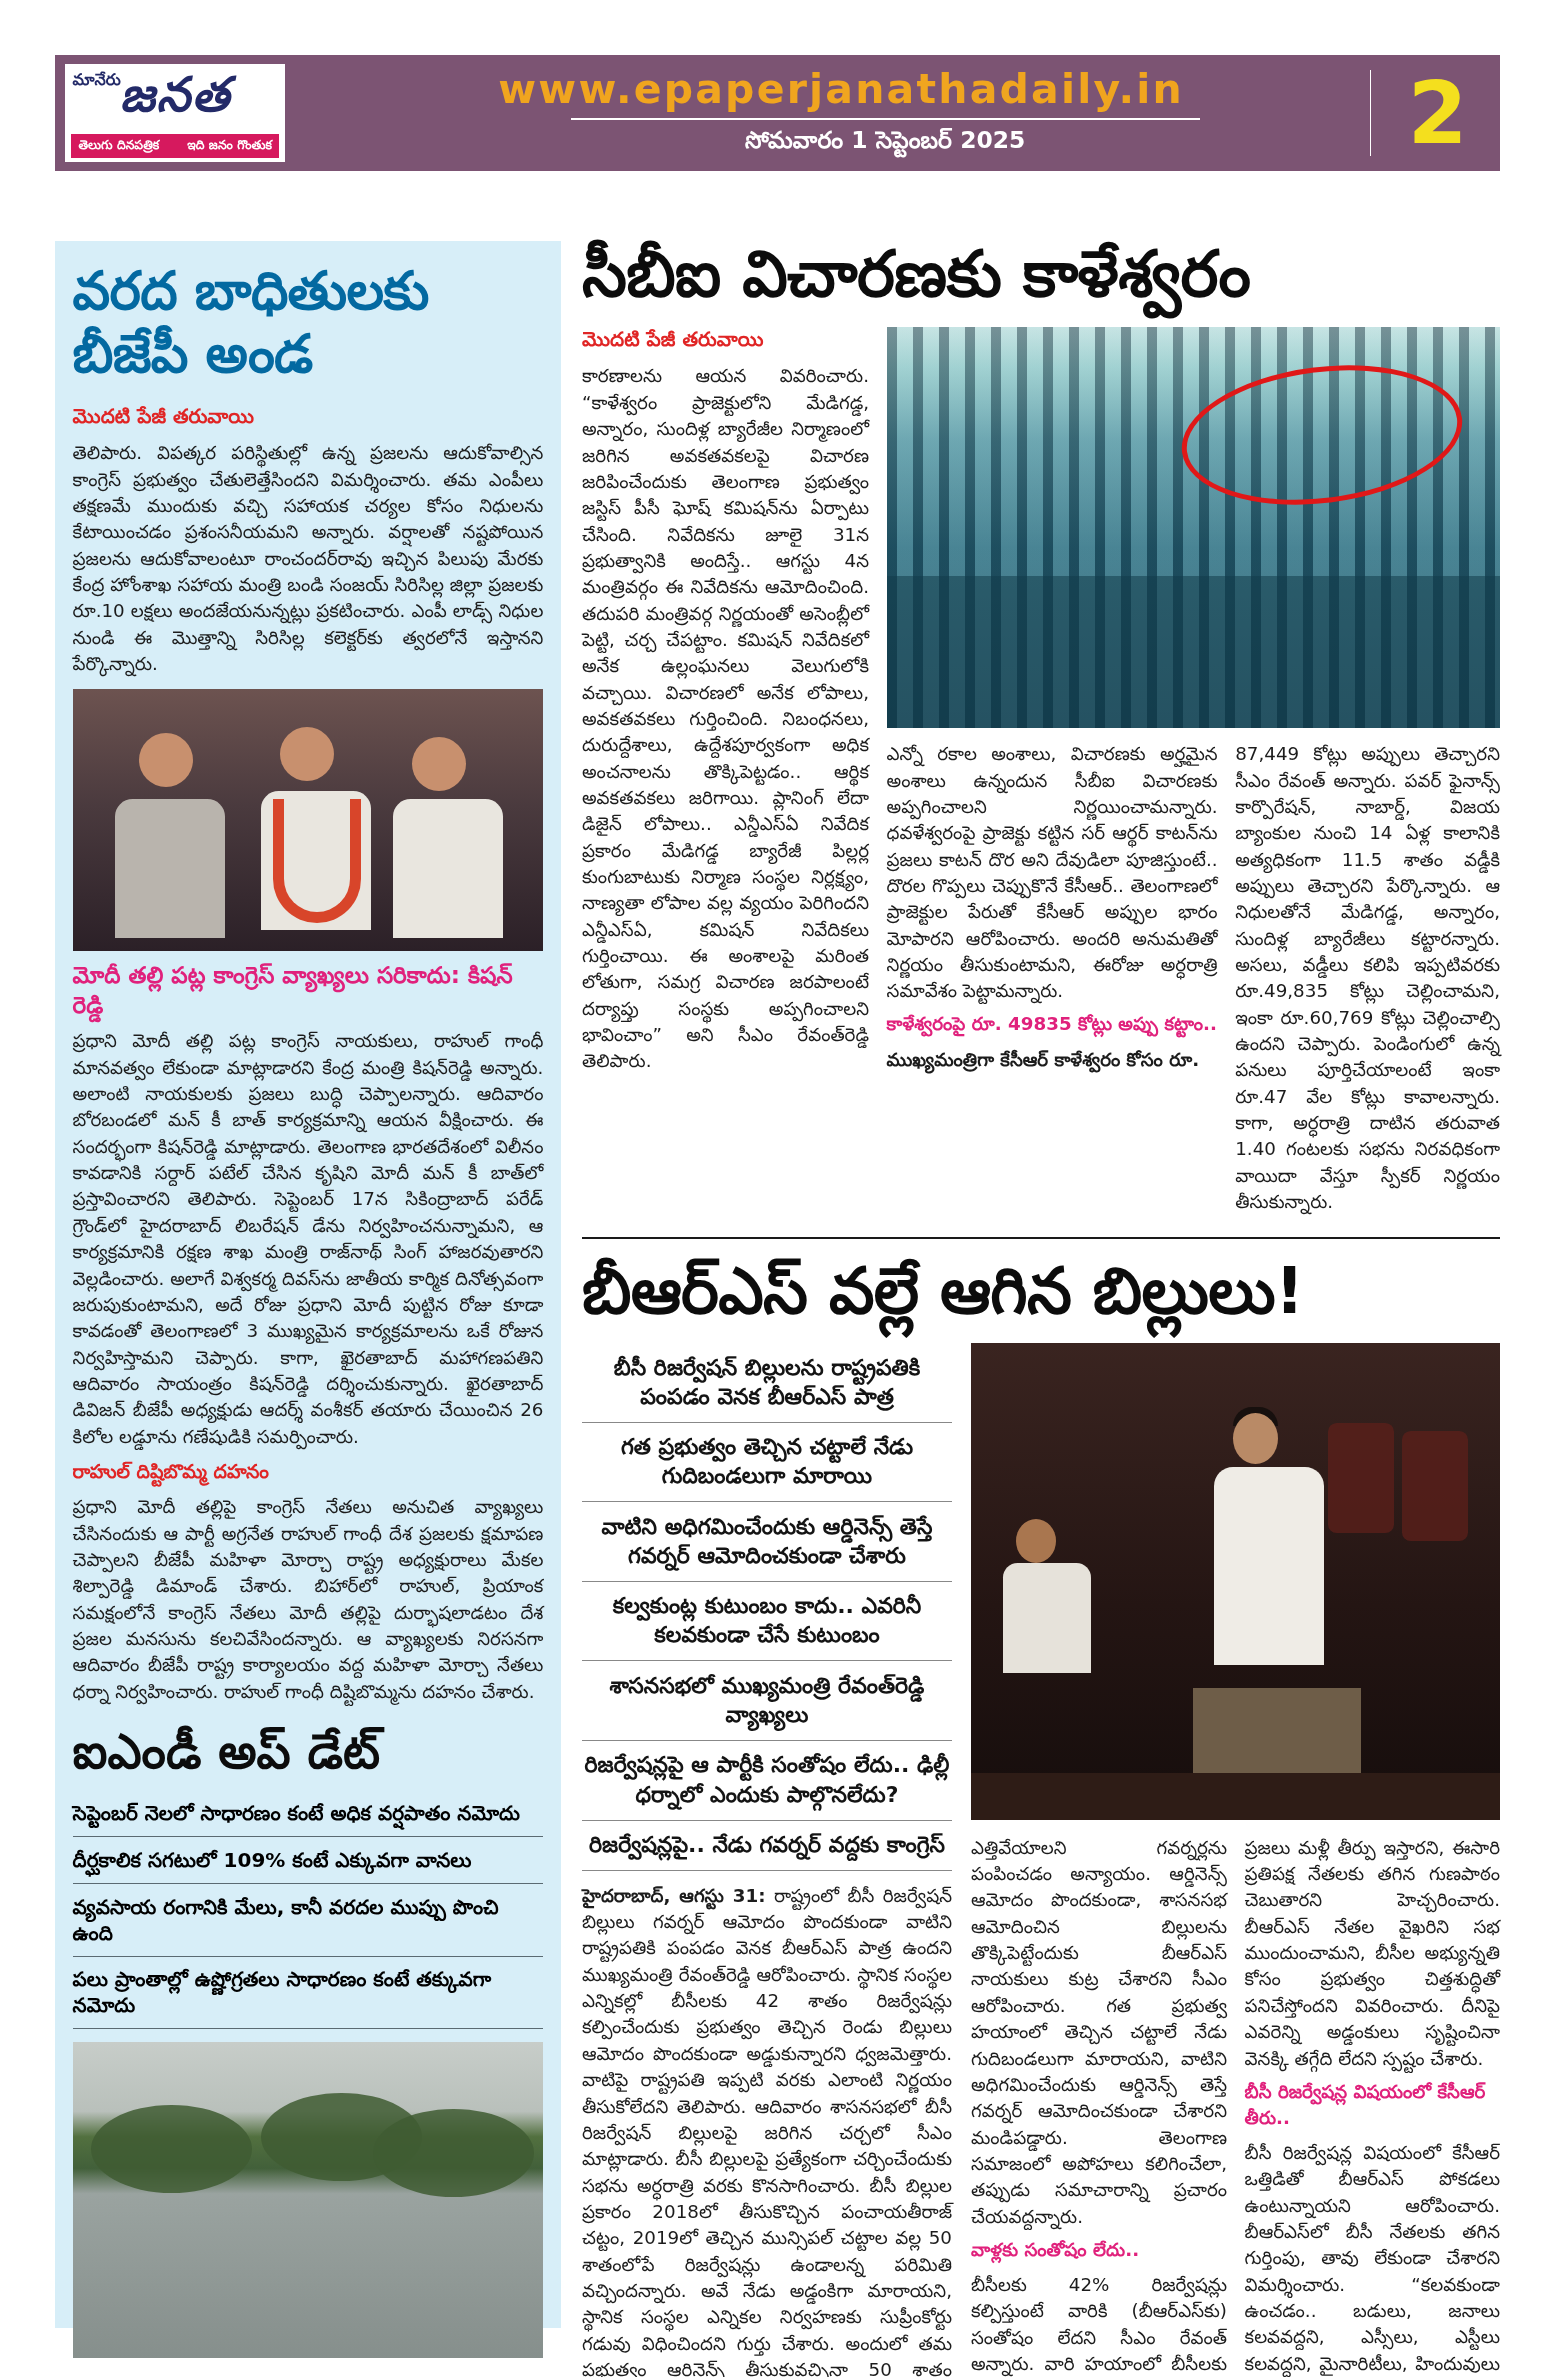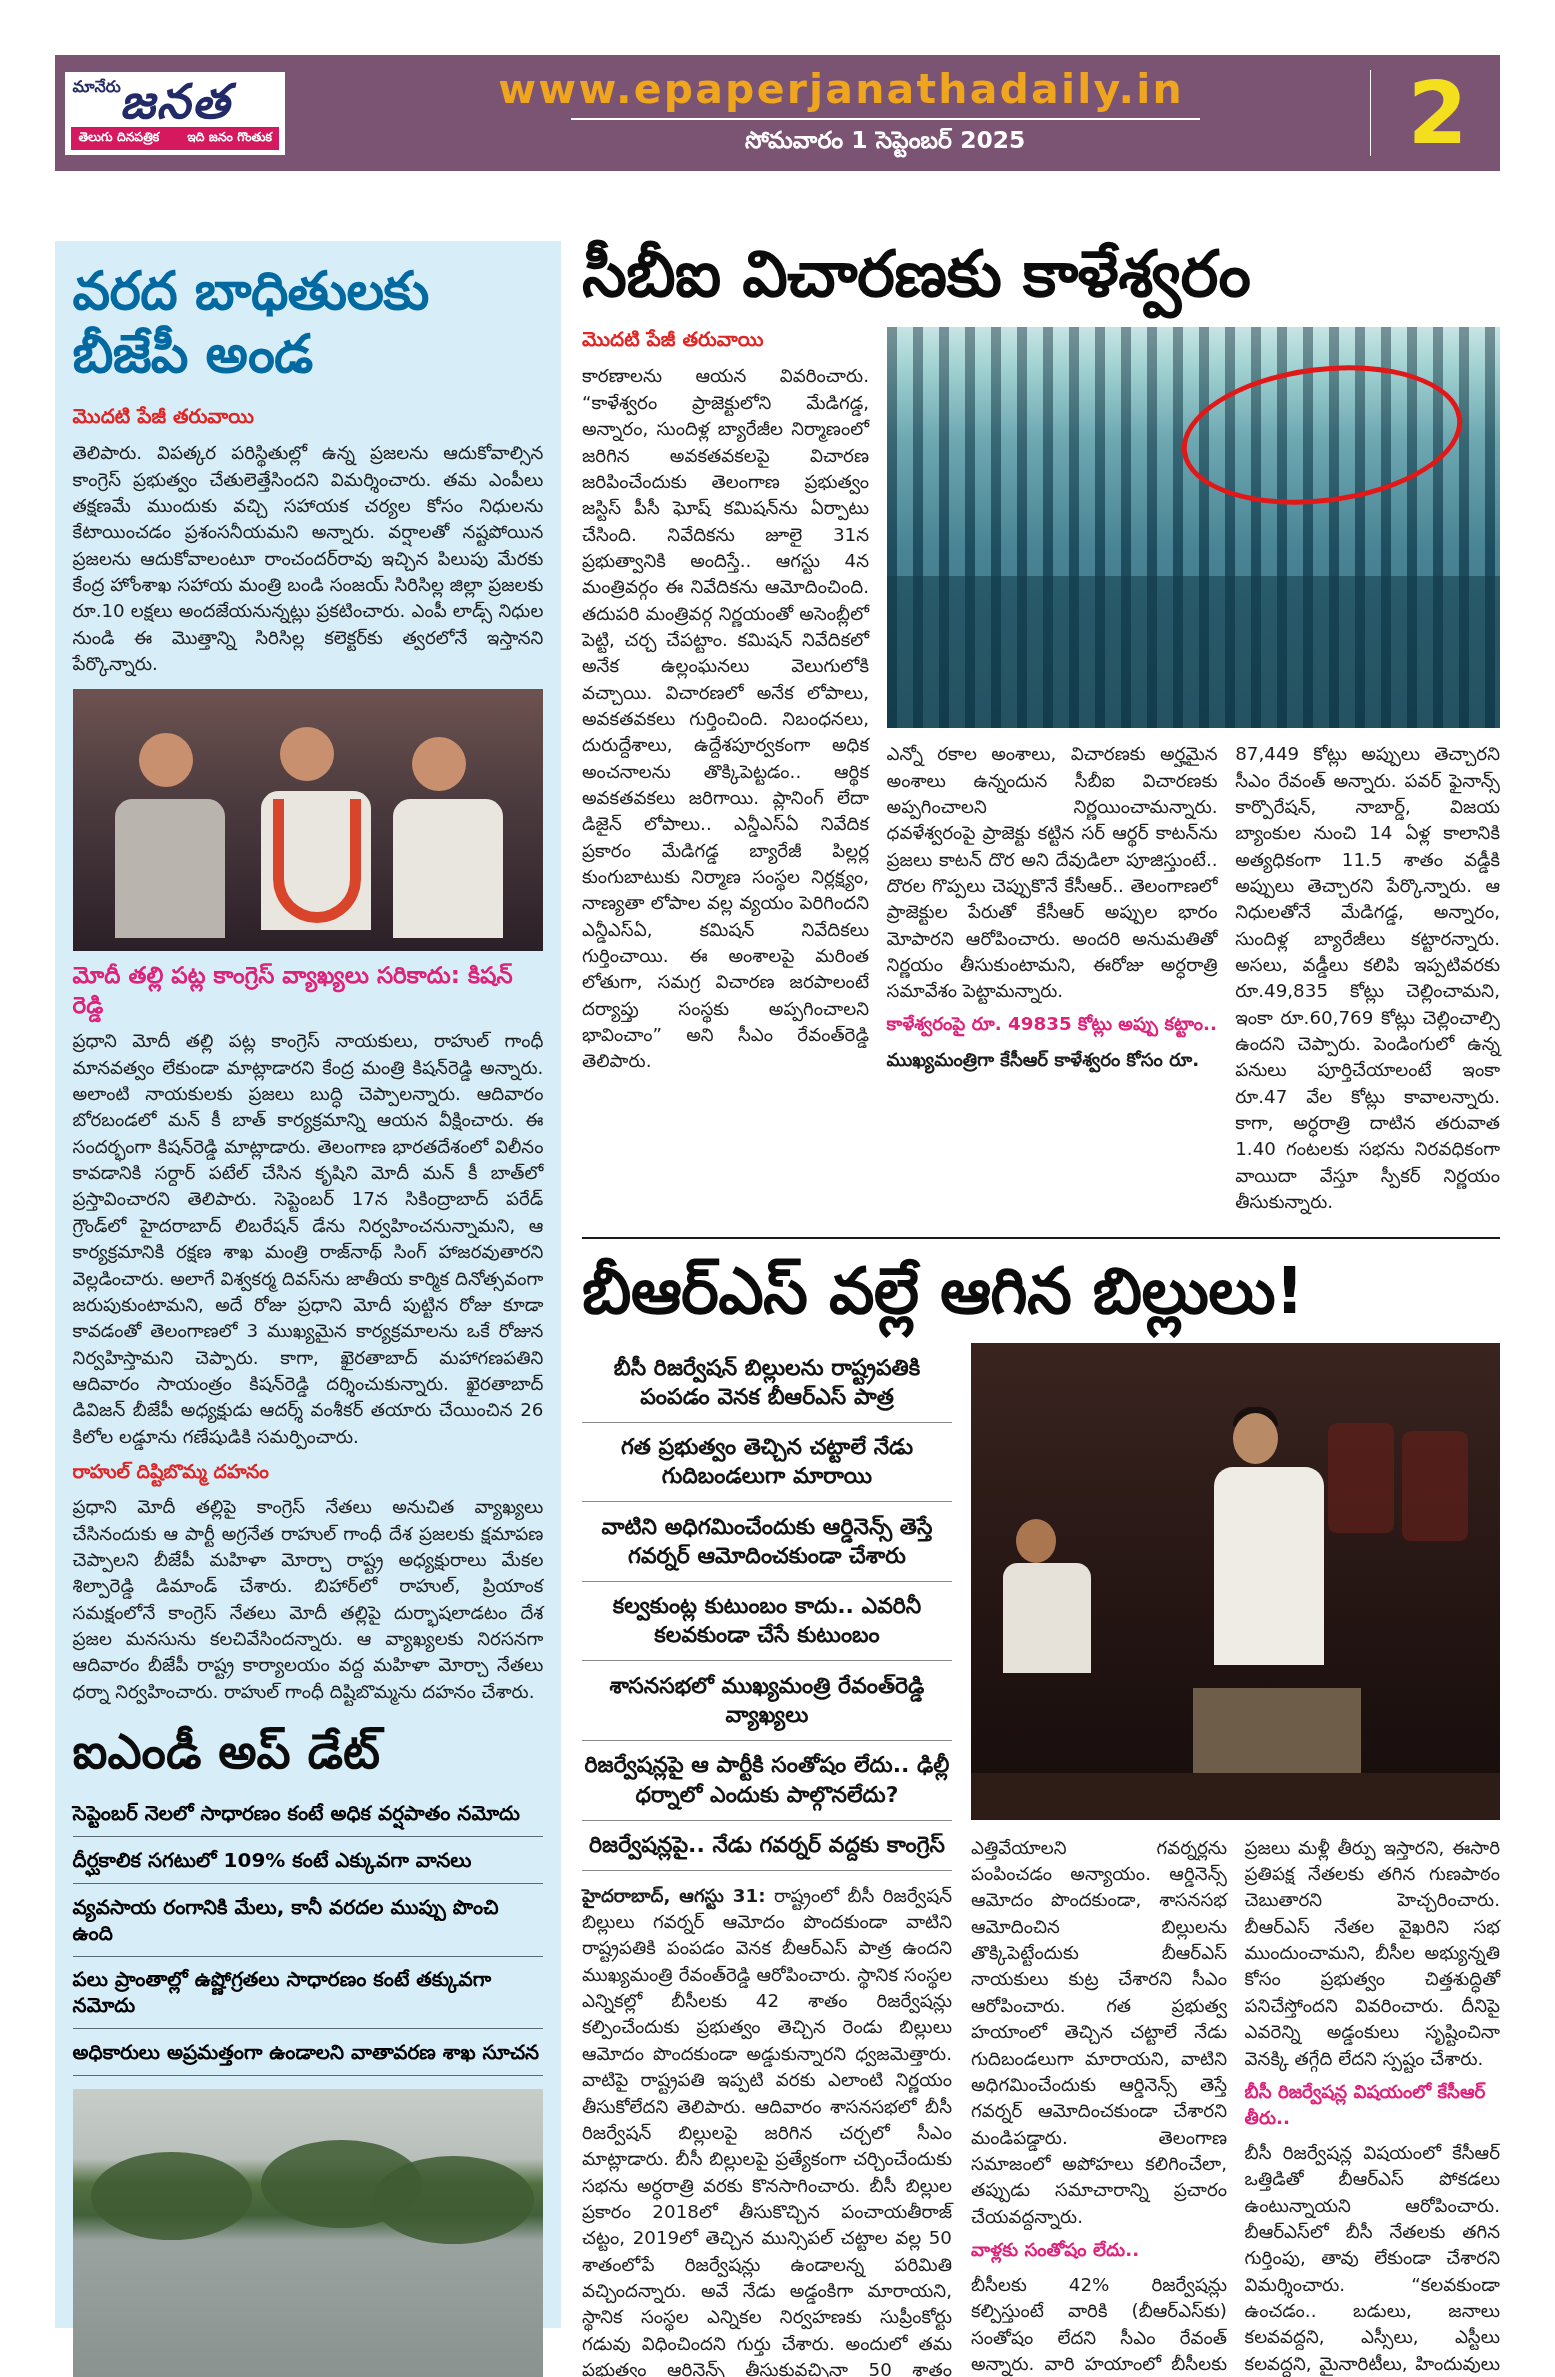--- a/index.html
+++ b/index.html
@@ -3,21 +3,21 @@
 <meta charset="utf-8">
 <style>
   * { margin:0; padding:0; box-sizing:border-box; }
   html,body { background:#ffffff; }
   body { font-family:"DejaVu Sans", sans-serif; }
   .page { position:relative; width:1556px; height:2377px; background:#ffffff; overflow:hidden; }
 
   
   .banner { position:absolute; left:55px; top:55px; width:1445px; height:116px;
             background:#7c5473; display:flex; align-items:center; }
-  .logo { position:relative; width:220px; height:83px; background:#ffffff; margin-left:10.2px;
+  .logo { position:relative; width:220px; height:98px; background:#ffffff; margin-left:10.2px;
           flex:0 0 auto; }
   .logo-small { position:absolute; left:7.3px; top:5.9px; font-size:16px; font-weight:bold; color:#232a68; }
   .logo-main { position:absolute; left:0; right:0; top:5.9px; text-align:center; font-size:48px;
                font-weight:900; color:#232a68; font-style:italic; letter-spacing:1.5px; line-height:1; }
   .logo-strip { position:absolute; left:5.9px; right:5.9px; bottom:4.4px; height:23.4px; background:#d6195e;
                 color:#fff; font-size:12.4px; font-weight:bold; display:flex; align-items:center;
                 justify-content:space-between; padding:0 7.3px; }
   .banner-center { flex:1; display:flex; flex-direction:column; align-items:center; justify-content:center;padding-left:32px; }
   .site-url { font-size:41px; font-weight:bold; color:#f0a51f; letter-spacing:2.2px; line-height:1.1; }
   .banner-rule { width:629px; height:1.5px; background:#ffffff; margin:5.9px 0 5.9px 88px; }
@@ -143,21 +143,20 @@
     <p class="body-txt">ప్రధాని మోదీ తల్లి పట్ల కాంగ్రెస్ నాయకులు, రాహుల్ గాంధీ మానవత్వం లేకుండా మాట్లాడారని కేంద్ర మంత్రి కిషన్‌రెడ్డి అన్నారు. అలాంటి నాయకులకు ప్రజలు బుద్ధి చెప్పాలన్నారు. ఆదివారం బోరబండలో మన్ కీ బాత్ కార్యక్రమాన్ని ఆయన వీక్షించారు. ఈ సందర్భంగా కిషన్‌రెడ్డి మాట్లాడారు. తెలంగాణ భారతదేశంలో విలీనం కావడానికి సర్దార్ పటేల్ చేసిన కృషిని మోదీ మన్ కీ బాత్‌లో ప్రస్తావించారని తెలిపారు. సెప్టెంబర్ 17న సికింద్రాబాద్ పరేడ్ గ్రౌండ్‌లో హైదరాబాద్ లిబరేషన్ డేను నిర్వహించనున్నామని, ఆ కార్యక్రమానికి రక్షణ శాఖ మంత్రి రాజ్‌నాథ్ సింగ్ హాజరవుతారని వెల్లడించారు. అలాగే విశ్వకర్మ దివస్‌ను జాతీయ కార్మిక దినోత్సవంగా జరుపుకుంటామని, అదే రోజు ప్రధాని మోదీ పుట్టిన రోజు కూడా కావడంతో తెలంగాణలో 3 ముఖ్యమైన కార్యక్రమాలను ఒకే రోజున నిర్వహిస్తామని చెప్పారు. కాగా, ఖైరతాబాద్ మహాగణపతిని ఆదివారం సాయంత్రం కిషన్‌రెడ్డి దర్శించుకున్నారు. ఖైరతాబాద్ డివిజన్ బీజేపీ అధ్యక్షుడు ఆదర్శ్ వంశీకర్ తయారు చేయించిన 26 కిలోల లడ్డూను గణేషుడికి సమర్పించారు.</p>
     <div class="red-sub">రాహుల్ దిష్టిబొమ్మ దహనం</div>
     <p class="body-txt">ప్రధాని మోదీ తల్లిపై కాంగ్రెస్ నేతలు అనుచిత వ్యాఖ్యలు చేసినందుకు ఆ పార్టీ అగ్రనేత రాహుల్ గాంధీ దేశ ప్రజలకు క్షమాపణ చెప్పాలని బీజేపీ మహిళా మోర్చా రాష్ట్ర అధ్యక్షురాలు మేకల శిల్పారెడ్డి డిమాండ్ చేశారు. బిహార్‌లో రాహుల్, ప్రియాంక సమక్షంలోనే కాంగ్రెస్ నేతలు మోదీ తల్లిపై దుర్భాషలాడటం దేశ ప్రజల మనసును కలచివేసిందన్నారు. ఆ వ్యాఖ్యలకు నిరసనగా ఆదివారం బీజేపీ రాష్ట్ర కార్యాలయం వద్ద మహిళా మోర్చా నేతలు ధర్నా నిర్వహించారు. రాహుల్ గాంధీ దిష్టిబొమ్మను దహనం చేశారు.</p>
 
     <h1 class="imd-h1">ఐఎండీ అప్ డేట్</h1>
     <div class="imd-bullets">
       <div class="imd-bullet">సెప్టెంబర్ నెలలో సాధారణం కంటే అధిక వర్షపాతం నమోదు</div>
       <div class="imd-bullet">దీర్ఘకాలిక సగటులో 109% కంటే ఎక్కువగా వానలు</div>
       <div class="imd-bullet">వ్యవసాయ రంగానికి మేలు, కానీ వరదల ముప్పు పొంచి ఉంది</div>
       <div class="imd-bullet">పలు ప్రాంతాల్లో ఉష్ణోగ్రతలు సాధారణం కంటే తక్కువగా నమోదు</div>
-      <div class="imd-bullet">అధికారులు అప్రమత్తంగా ఉండాలని వాతావరణ శాఖ సూచన</div>
     </div>
 
     <div class="photo photo-rain">
       <div class="ph-shape tree" style="left:4%;"></div>
       <div class="ph-shape tree" style="left:40%; top:51px;"></div>
       <div class="ph-shape tree" style="right:2%; top:67px;"></div>
 
     </div>
 
   </section>

